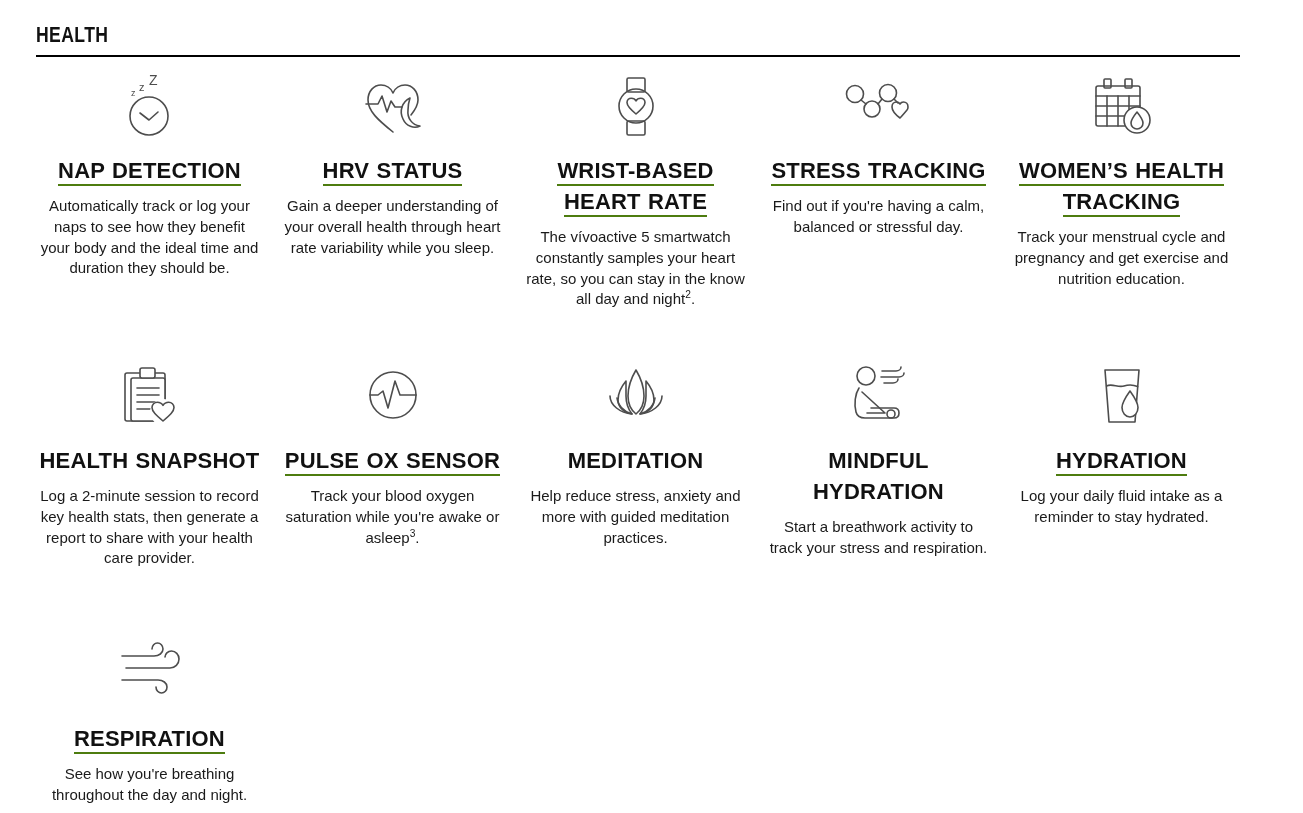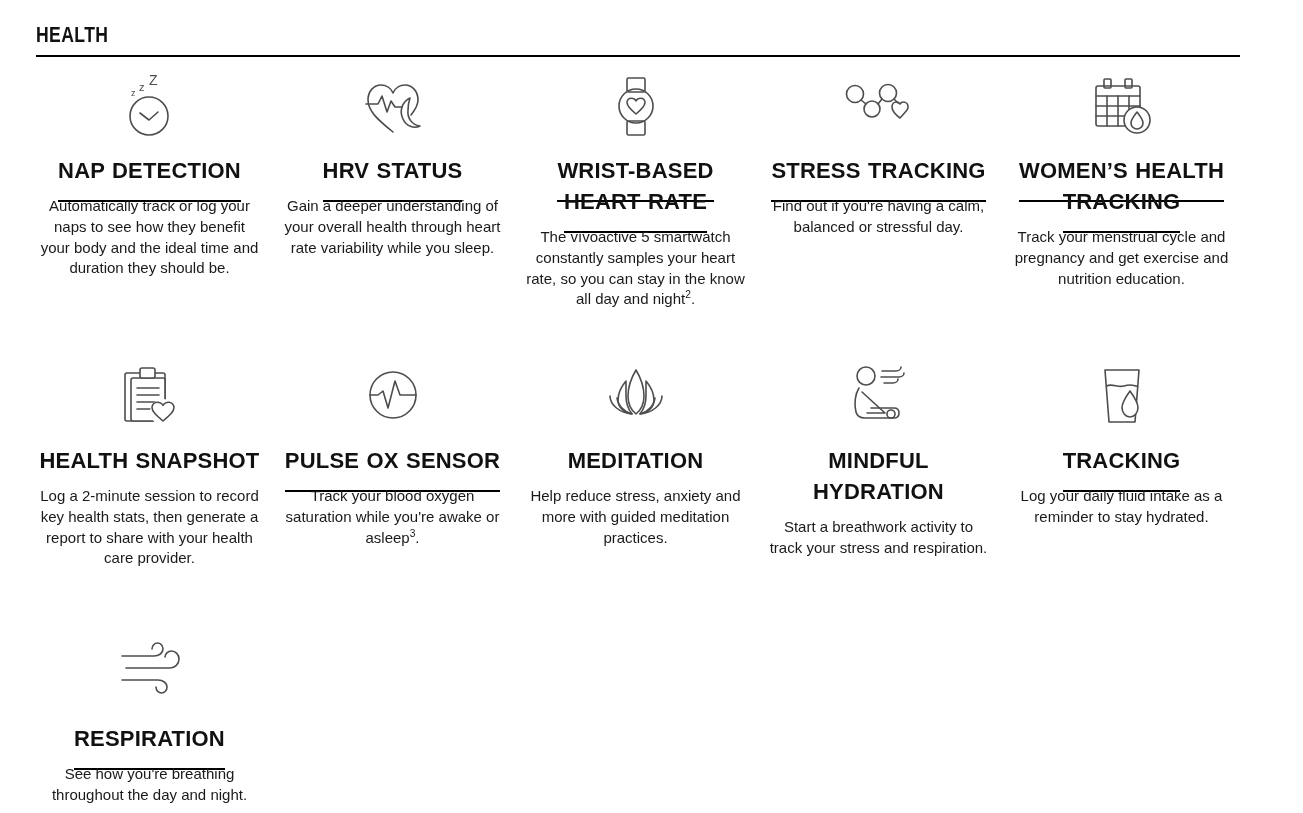--- a/index.html
+++ b/index.html
@@ -56,22 +56,22 @@
     font-family:"Liberation Sans Narrow","Liberation Sans",sans-serif;
     font-weight:700;
     font-size:22px;
     line-height:31px;
     letter-spacing:0.2px;
     color:#111;
     margin:9px 0 0 0;
     word-spacing:1px;
   }
   .card-title.u .ttext{
-    border-bottom:2px solid #000000;
-    padding-bottom:17px;
+    border-bottom:2px solid #4d7c0f;
+    padding-bottom:1px;
     box-decoration-break:clone;
     margin-top:12px;
     -webkit-box-decoration-break:clone;
   }
   .ttext{display:inline;}
   .card-desc{
     font-size:15px;
     line-height:20.8px;
     color:#1a1a1a;
     margin:10px 0 0 0;
@@ -222,21 +222,21 @@
         <p class="card-desc"><span>Start a breathwork activity to track your stress and respiration.</span></p>
       </div>
       <div class="card">
         <div class="icon-wrap">
           <svg width="60" height="62" viewBox="0 0 60 62" fill="none" stroke="#4d4d4d" stroke-width="1.6" stroke-linecap="round" stroke-linejoin="round">
             <path d="M13 6 H47 L43 58 H17 L13 6 Z"></path>
             <path d="M14.6 22 C20 19 26 24 32 22 C37 20.4 42 21 45.6 22.6"></path>
             <path d="M38 27 C33 34 30 39 30 43.5 C30 48.8 33.6 53 38 53 C42.4 53 46 48.8 46 43.5 C46 39 43 34 38 27 Z" fill="#ffffff"></path>
           </svg>
         </div>
-        <div class="card-title u"><span class="ttext">TRACKING</span></div>
+        <div class="card-title u"><span class="ttext">HYDRATION</span></div>
         <p class="card-desc"><span>Log your daily fluid intake as a reminder to stay hydrated.</span></p>
       </div>
     </div>
   <div class="row3" id="row3">
       <div class="card">
         <div class="icon-wrap">
           <svg width="64" height="54" viewBox="0 0 64 54" fill="none" stroke="#4d4d4d" stroke-width="1.6" stroke-linecap="round" stroke-linejoin="round">
             <path d="M4 14 H36 C41 14 45 11 45 7 C45 3.5 42.5 1 39.5 1 C36.5 1 34 3.5 34 7"></path>
             <path d="M8 26 H52 C57 26 61 22 61 17 C61 12.6 57.6 9 53.5 9 C49.8 9 47 11.8 47 15"></path>
             <path d="M4 38 H40 C45 38 49 41 49 45 C49 48.5 46.5 51 43.5 51 C40.5 51 38 48.5 38 45"></path>

